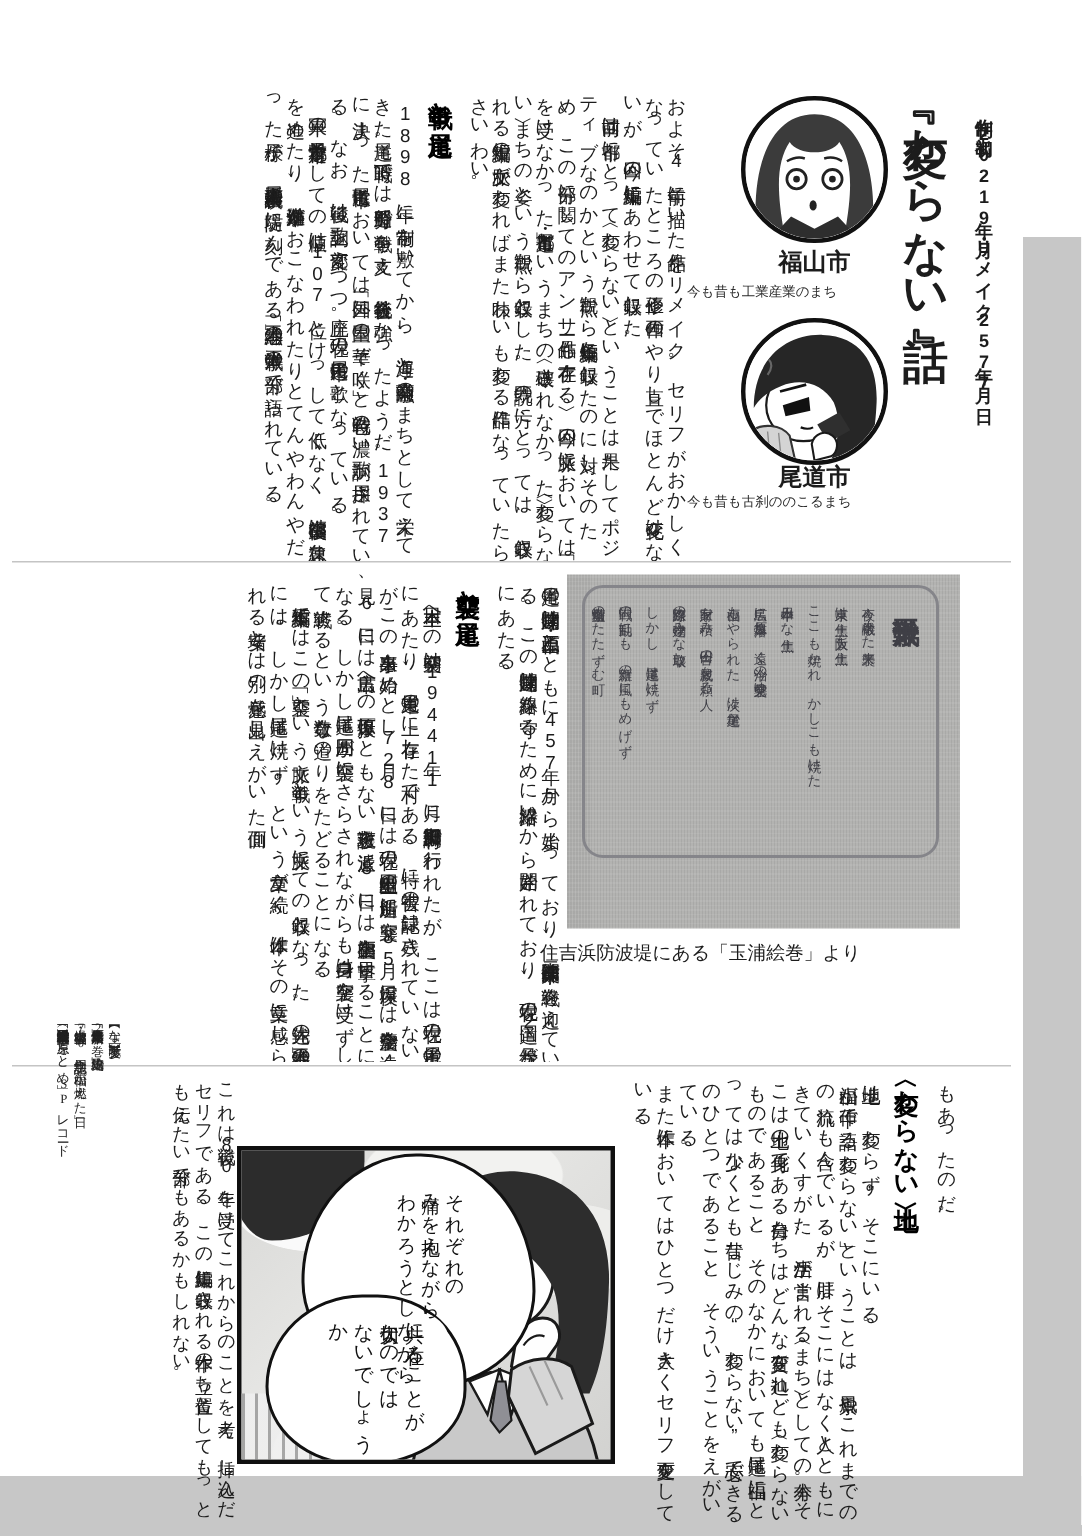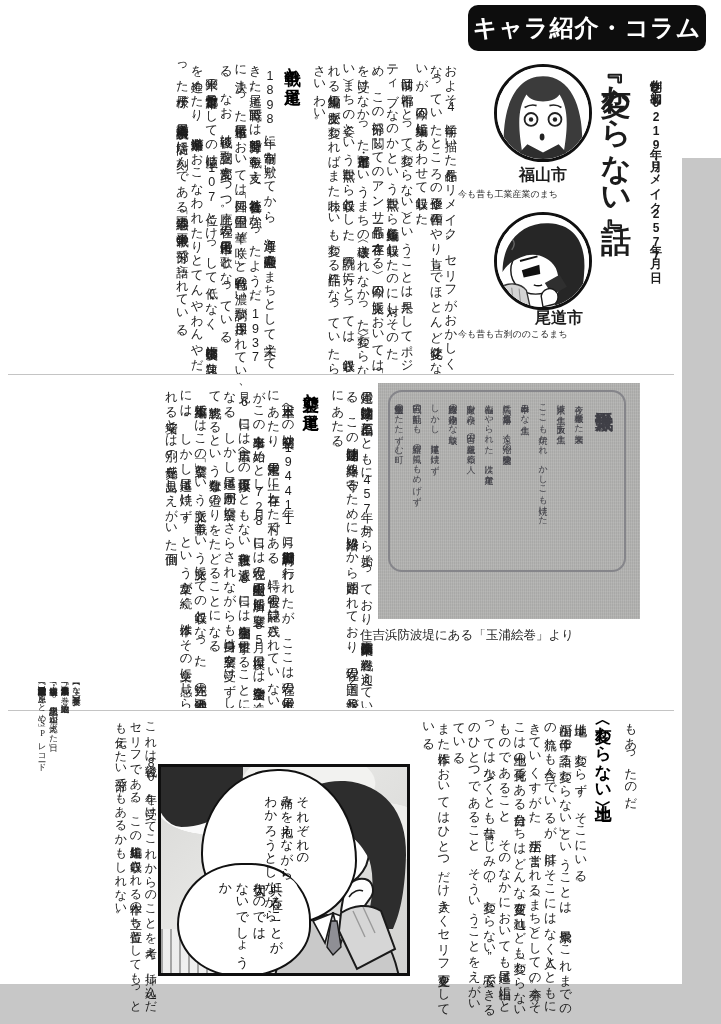--- a/index.html
+++ b/index.html
@@ -23,21 +23,21 @@
 
 .production{left:646px;top:70px;height:278px;width:20px;font-size:12px;font-weight:bold;line-height:20px;}
 .title{left:592px;top:64px;height:268px;width:48px;font-size:30px;font-weight:bold;line-height:48px;}
 
 
 .pframe{width:92px;height:92px;border:3px solid #111;border-radius:50%;overflow:hidden;background:#fff;}
 .pf1{left:494px;top:64px;}
 .pf2{left:494px;top:212px;}
 .pname{width:158px;text-align:center;font-weight:bold;font-size:16px;}
 .pn1{left:464px;top:165px;}
-.pn2{left:480px;top:308px;}
+.pn2{left:464px;top:308px;}
 .pcap{width:170px;text-align:left;font-weight:normal;font-size:9px;color:#2a2a2a;}
 .pc1{left:458px;top:188px;}
 .pc2{left:458px;top:328px;}
 
 
 .rule{height:1px;background:#c4c4c4;}
 .rule1{left:8px;top:374px;width:666px;}
 .rule2{left:8px;top:710px;width:666px;}
 
 
@@ -82,23 +82,20 @@
 .t2{left:56px;top:106px;height:100px;font-size:13px;line-height:17px;}
 </style>
 </head>
 <body>
 
 <div class="page">
 
   <div class="abs backdrop-right"></div>
   <div class="abs backdrop-bottom"></div>
 
-  <div class="abs banner">
-    <span>キャラ紹介・コラム</span>
-  </div>
 
   <div class="abs production v">制作　初出2021年9月・リメイク25年7月7日</div>
   <div class="abs title v">『変わらない話』</div>
 
   <div class="abs pframe pf1">
     <svg viewBox="0 0 100 100" width="92" height="92">
       <rect width="100" height="100" fill="#ffffff"></rect>
       <path d="M8,96 C4,52 16,10 50,10 C84,10 96,52 92,96 L72,96 C78,62 77,44 68,30 C62,40 38,40 32,30 C23,44 22,62 28,96 Z" fill="#3b3b3b"></path>
       <circle cx="37" cy="57" r="7" fill="#fff" stroke="#222" stroke-width="2"></circle>
       <circle cx="37" cy="57" r="2.4" fill="#222"></circle>

